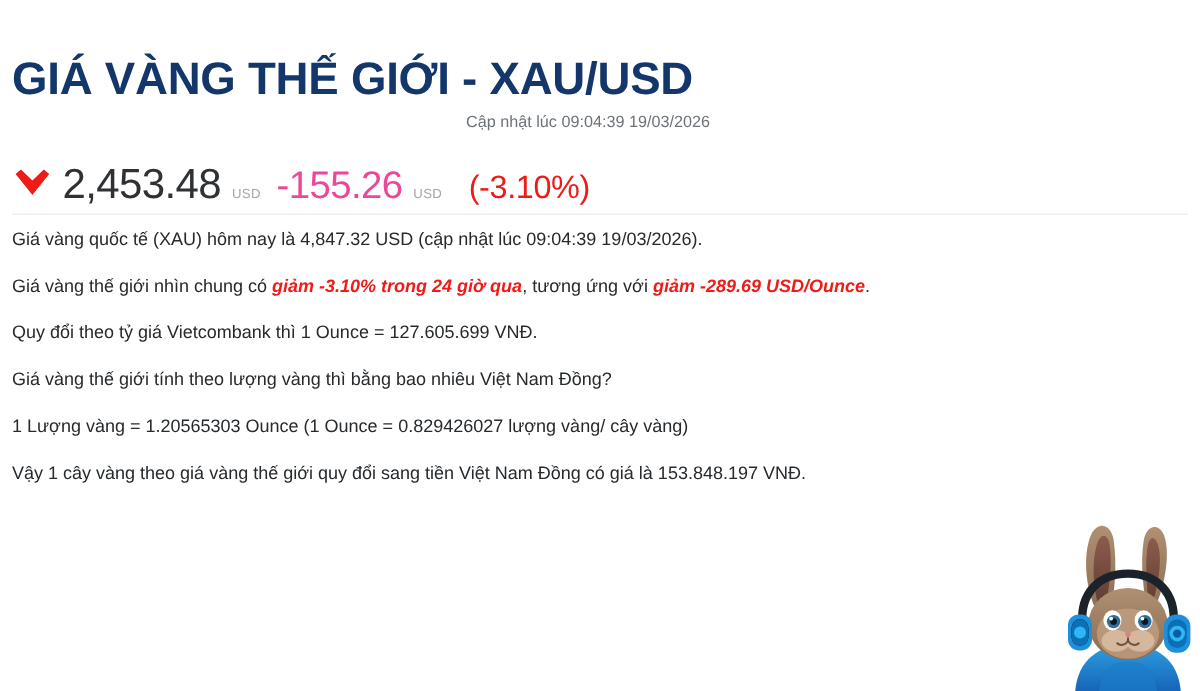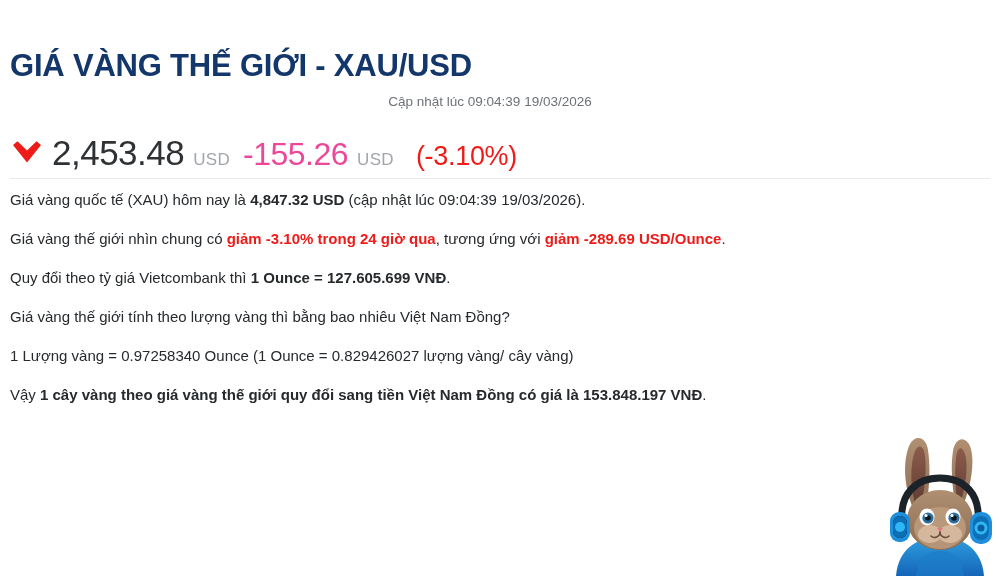--- a/index.html
+++ b/index.html
@@ -23,21 +23,21 @@
 
   
   .header {
     position: absolute;
     left: 10px;
     top: 46px;
     width: 960px;
   }
   .page-title {
     margin: 0;
-    font-size: 31px;
+    font-size: 38px;
     line-height: 40px;
     font-weight: bold;
     color: #13366b;
     letter-spacing: -0.2px;
     white-space: nowrap;
   }
   .updated-line {
     margin: 0;
     padding-top: 7px;
     font-size: 13.5px;
@@ -66,21 +66,21 @@
     display: block;
   }
   .price-main {
     font-size: 35px;
     line-height: 40px;
     color: #2f3234;
     font-weight: normal;
     letter-spacing: -0.5px;
   }
   .unit {
-    font-size: 17px;
+    font-size: 11px;
     line-height: 40px;
     color: #a2a6aa;
     margin-left: 9px;
     letter-spacing: 0.3px;
   }
   .price-change {
     font-size: 32px;
     line-height: 40px;
     color: #ec4899;
     margin-left: 13px;
@@ -112,22 +112,22 @@
     width: 965px;
   }
   .para {
     margin: 0 0 20px 0;
     font-size: 15px;
     line-height: 19px;
     color: #262a2d;
     white-space: nowrap;
   }
   .para:last-child { margin-bottom: 0; }
-  .b { font-weight: bold; text-align: center; }
-  .red-b { font-weight: bold; color: #ee1b18; }
+  .b { font-weight: normal; text-align: center; }
+  .red-b { font-weight: bold; color: #ee1b18; font-style: italic; }
 
   
   .mascot {
     position: absolute;
     right: 0px;
     bottom: 0px;
     width: 120px;
     height: 152px;
     pointer-events: none;
   }
@@ -164,21 +164,21 @@
     <p class="para">
       <span>Giá vàng thế giới nhìn chung có </span><span class="red-b">giảm -3.10% trong 24 giờ qua</span><span>, tương ứng với </span><span class="red-b">giảm -289.69 USD/Ounce</span><span>.</span>
     </p>
 
     <p class="para">
       <span>Quy đổi theo tỷ giá Vietcombank thì </span><span class="b">1 Ounce = 127.605.699 VNĐ</span><span>.</span>
     </p>
 
     <p class="para">Giá vàng thế giới tính theo lượng vàng thì bằng bao nhiêu Việt Nam Đồng?</p>
 
-    <p class="para">1 Lượng vàng = 0.97258340 Ounce (1 Ounce = 0.829426027 lượng vàng/ cây vàng)</p>
+    <p class="para">1 Lượng vàng = 1.20565303 Ounce (1 Ounce = 0.829426027 lượng vàng/ cây vàng)</p>
 
     <p class="para">
       <span>Vậy </span><span class="b">1 cây vàng theo giá vàng thế giới quy đổi sang tiền Việt Nam Đồng có giá là 153.848.197 VNĐ</span><span>.</span>
     </p>
 
   </div>
 
   <svg class="mascot" viewBox="0 0 120 152" aria-hidden="true">
     <defs>
       <linearGradient id="furG" x1="0" y1="0" x2="0" y2="1">

